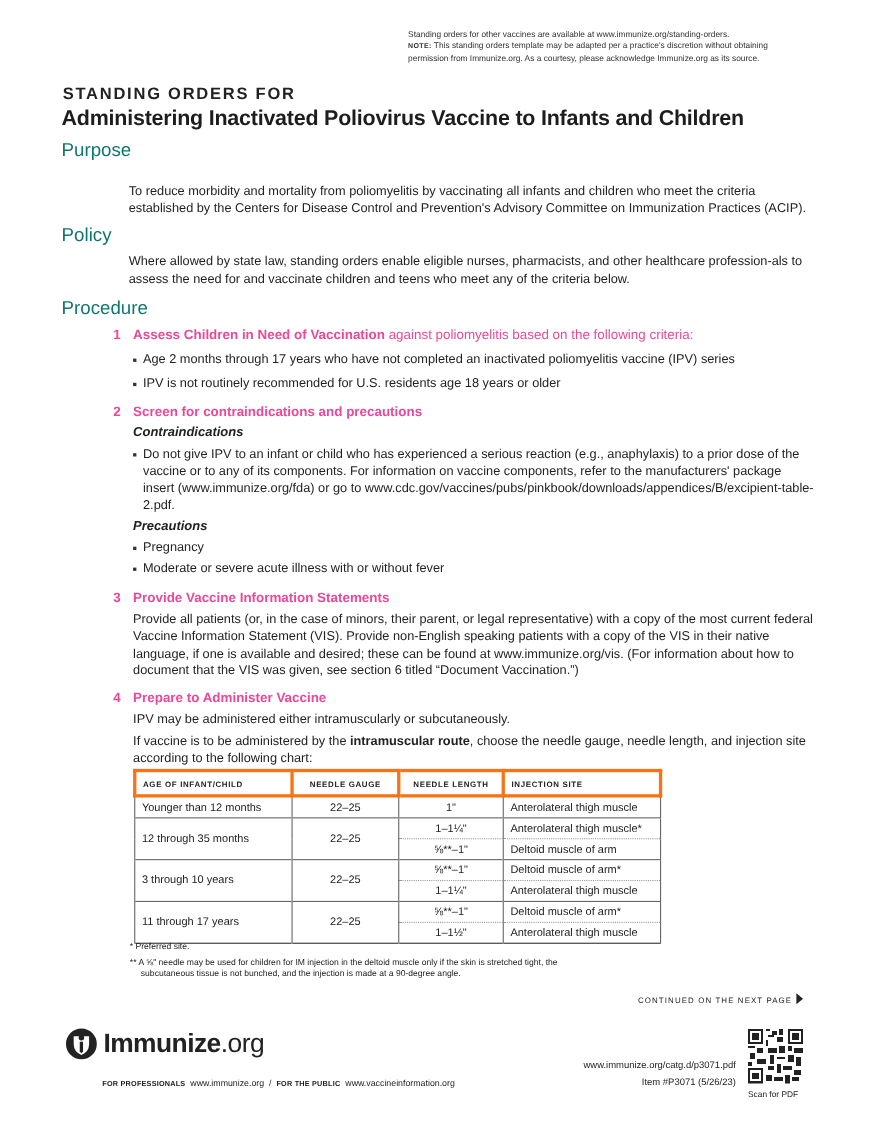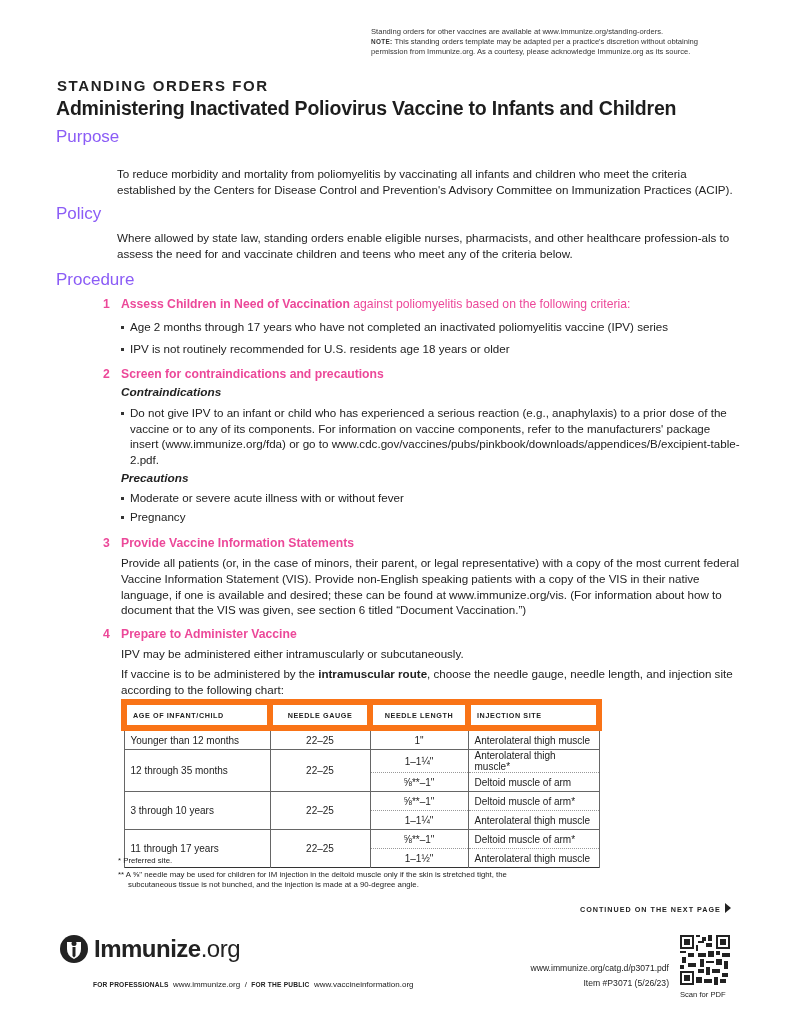--- a/index.html
+++ b/index.html
@@ -13,21 +13,21 @@
     }
     .topnote .note-label { font-weight: bold; font-size: 6.4px; letter-spacing: 0.3px; }
     .kicker {
       position: absolute; left: 57px; top: 77px;
       font-size: 15px; font-weight: bold; letter-spacing: 1.6px; color: #222;
     }
     .title {
       position: absolute; left: 56px; top: 97px;
       font-size: 19.5px; font-weight: bold; color: #1d1d1d; letter-spacing: -0.2px;
     }
-    .h2 { position: absolute; left: 56px; font-size: 17px; color: #8b5cf6; }
+    .h2 { position: absolute; left: 56px; font-size: 17px; color: #0f766e; }
     .para {
       position: absolute; left: 117px; width: 620px;
       font-size: 11.6px; line-height: 15.8px; color: #222;
     }
     .step {
       position: absolute; left: 103px; width: 640px;
       font-size: 12.2px; line-height: 16px; color: #ec4899;
     }
     .step .num { display: inline-block; width: 18px; font-weight: bold; }
     .step .bold { font-weight: bold; }
@@ -38,37 +38,37 @@
       content: ""; position: absolute; left: 0; top: 7px;
       width: 3px; height: 3px; background: #333;
     }
     table.chart {
       position: absolute; left: 121px; top: 699px; width: 481px;
       border-collapse: collapse; border: 1.5px solid #333;
       font-size: 10px; color: #222;
     }
     table.chart th {
       font-size: 7.2px; font-weight: bold; letter-spacing: 0.6px; text-align: left;
-      padding: 4px 6px; border: 6px solid #f97316; height: 12px; color: #222;
+      padding: 4px 6px; border: 3px solid #f97316; height: 12px; color: #222;
     }
     table.chart th.center { text-align: center; }
     table.chart td {
       border-left: 1px solid #666; border-right: 1px solid #666;
       border-top: 1px solid #666; padding: 0 6px; height: 18px;
     }
     table.chart td.center { text-align: center; margin-left: 28px; }
     table.chart td.dotted-top { border-top: 1px dotted #999; }
     .footnotes {
       position: absolute; left: 118px; top: 856px; width: 420px;
       font-size: 7.8px; line-height: 10.5px; color: #222;
     }
     .footnotes .fn2 { padding-left: 10px; text-indent: -10px; margin-top: 3px; }
     .continued {
       position: absolute; left: 580px; top: 903px;
-      font-size: 7.2px; font-weight: bold; letter-spacing: 1px; color: #222;
+      font-size: 7.2px; font-weight: normal; letter-spacing: 1px; color: #222;
     }
     .continued .arrow {
       display: inline-block; width: 0; height: 0; margin-left: 4px; vertical-align: -1px;
       border-top: 5px solid transparent; border-bottom: 5px solid transparent; border-left: 6px solid #222;
     }
     .logo { position: absolute; left: 59px; top: 934px; display: flex; align-items: center; }
     .logo-text { font-size: 24px; font-weight: bold; color: #222; margin-left: 5px; letter-spacing: -0.5px; }
     .logo-text .org { font-weight: normal; margin-top: 28px; }
     .footer-links {
       position: absolute; left: 93px; top: 980px;
@@ -109,22 +109,22 @@
   <div class="bullet" style="margin-top:6px;">IPV is not routinely recommended for U.S. residents age 18 years or older</div>
 </div>
 
 <div class="step" style="top:366px;">
   <span class="num">2</span><span class="bold">Screen for contraindications and precautions</span>
 </div>
 <div class="sub" style="top:385px;">
   <div class="subhead">Contraindications</div>
   <div class="bullet" style="margin-top:4px;">Do not give IPV to an infant or child who has experienced a serious reaction (e.g., anaphylaxis) to a prior dose of the vaccine or to any of its components. For information on vaccine components, refer to the manufacturers' package insert (www.immunize.org/fda) or go to www.cdc.gov/vaccines/pubs/pinkbook/downloads/appendices/B/excipient-table-2.pdf.</div>
   <div class="subhead" style="margin-top:3px;">Precautions</div>
+  <div class="bullet" style="margin-top:3px;">Pregnancy</div>
   <div class="bullet" style="margin-top:3px;">Moderate or severe acute illness with or without fever</div>
-  <div class="bullet" style="margin-top:3px;">Pregnancy</div>
 </div>
 
 <div class="step" style="top:535px;">
   <span class="num">3</span><span class="bold">Provide Vaccine Information Statements</span>
 </div>
 <div class="sub" style="top:555px;">Provide all patients (or, in the case of minors, their parent, or legal representative) with a copy of the most current federal Vaccine Information Statement (VIS). Provide non-English speaking patients with a copy of the VIS in their native language, if one is available and desired; these can be found at www.immunize.org/vis. (For information about how to document that the VIS was given, see section 6 titled “Document Vaccination.”)</div>
 
 <div class="step" style="top:626px;">
   <span class="num">4</span><span class="bold">Prepare to Administer Vaccine</span>
 </div>

